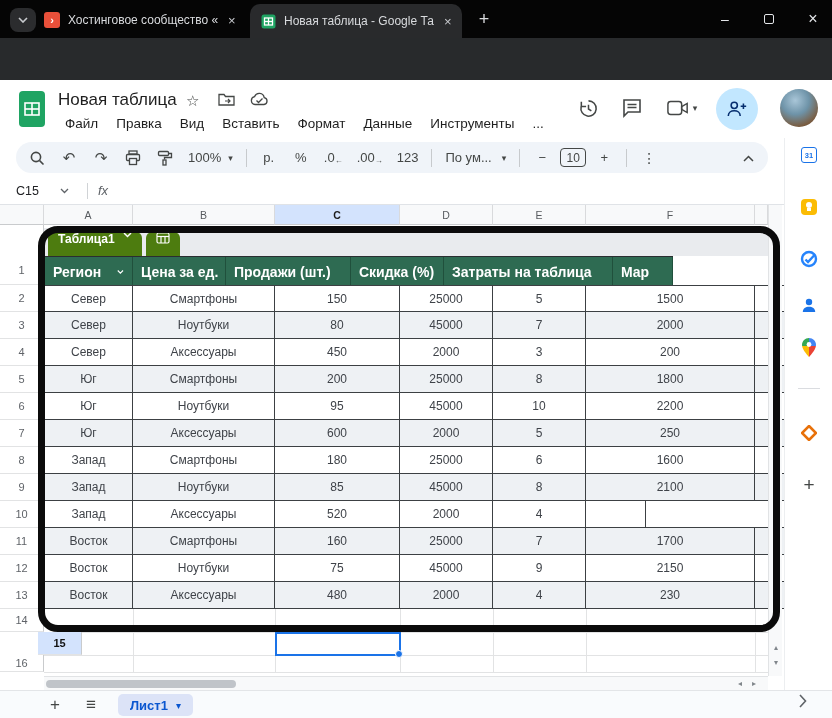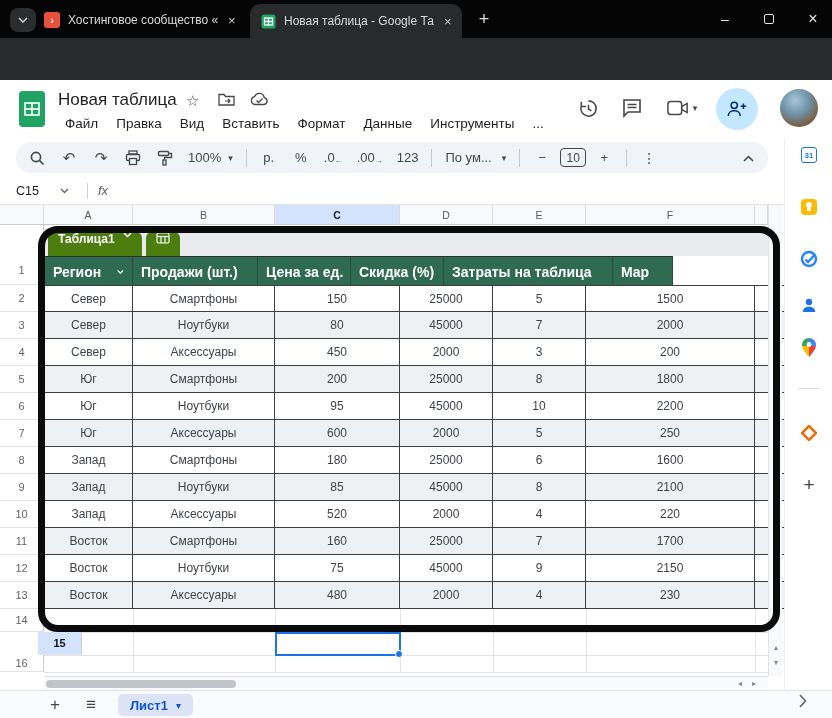--- a/index.html
+++ b/index.html
@@ -384,28 +384,28 @@
             <line x1="9" y1="4.5" x2="9" y2="11" stroke="#fff" stroke-width="1.2"></line>
           </svg>
       </div>
       <div class="table-head" id="table-head">
           <div class="th" style="width: 89px;">
             <span>Регион</span>
             <svg width="9" height="6" viewBox="0 0 9 6">
               <polyline points="1,1 4.5,4.5 8,1" fill="none" stroke="#fff" stroke-width="1.5"></polyline>
             </svg>
           </div>
-          <div class="th" style="width: 125px;">
-            <span>Продажи (шт.)</span>
+          <div class="th" style="width: 93px;">
+            <span>Цена за ед.</span>
             <svg width="9" height="6" viewBox="0 0 9 6">
               <polyline points="1,1 4.5,4.5 8,1" fill="none" stroke="#fff" stroke-width="1.5"></polyline>
             </svg>
           </div>
-          <div class="th" style="width: 93px;">
-            <span>Цена за ед.</span>
+          <div class="th" style="width: 125px;">
+            <span>Продажи (шт.)</span>
             <svg width="9" height="6" viewBox="0 0 9 6">
               <polyline points="1,1 4.5,4.5 8,1" fill="none" stroke="#fff" stroke-width="1.5"></polyline>
             </svg>
           </div>
           <div class="th" style="width: 93px;">
             <span>Скидка (%)</span>
             <svg width="9" height="6" viewBox="0 0 9 6">
               <polyline points="1,1 4.5,4.5 8,1" fill="none" stroke="#fff" stroke-width="1.5"></polyline>
             </svg>
           </div>
@@ -491,21 +491,20 @@
             <div class="td" style="width: 93px;">8</div>
             <div class="td" style="width: 169px;">2100</div>
             <div class="td" style="width: 60px;"></div>
           </div>
           <div class="trow">
             <div class="td" style="width: 89px;">Запад</div>
             <div class="td" style="width: 142px;">Аксессуары</div>
             <div class="td" style="width: 125px;">520</div>
             <div class="td" style="width: 93px;">2000</div>
             <div class="td" style="width: 93px;">4</div>
-            <div class="td" style="width: 169px;">220</div>
             <div class="td" style="width: 60px;"></div>
           </div>
           <div class="trow band">
             <div class="td" style="width: 89px;">Восток</div>
             <div class="td" style="width: 142px;">Смартфоны</div>
             <div class="td" style="width: 125px;">160</div>
             <div class="td" style="width: 93px;">25000</div>
             <div class="td" style="width: 93px;">7</div>
             <div class="td" style="width: 169px;">1700</div>
             <div class="td" style="width: 60px;"></div>

